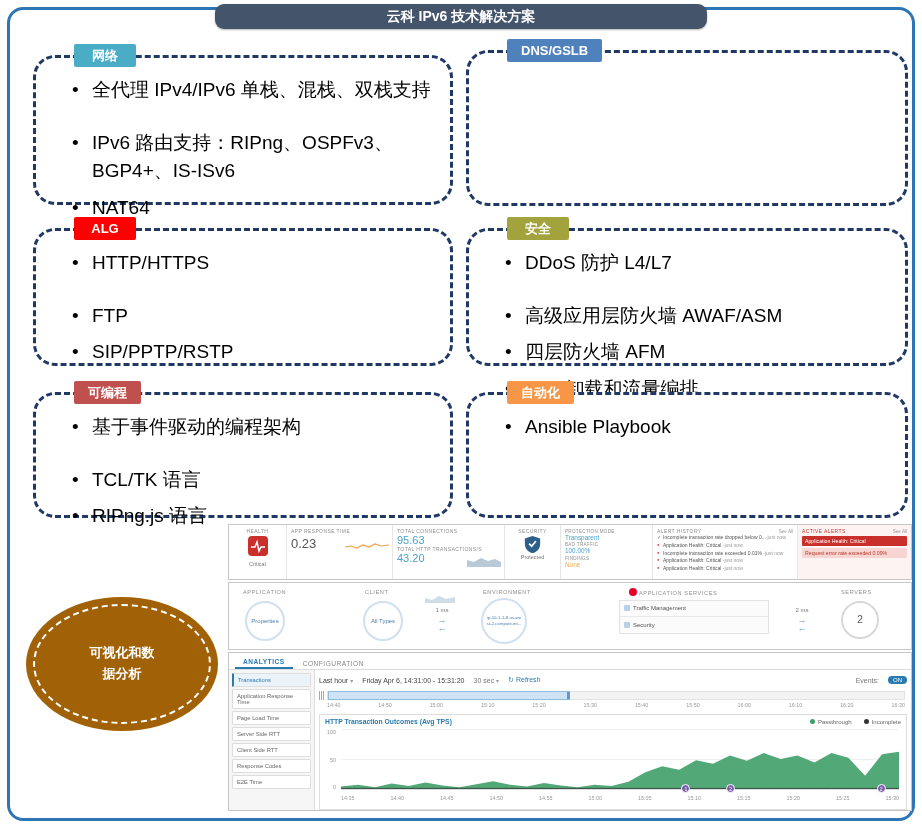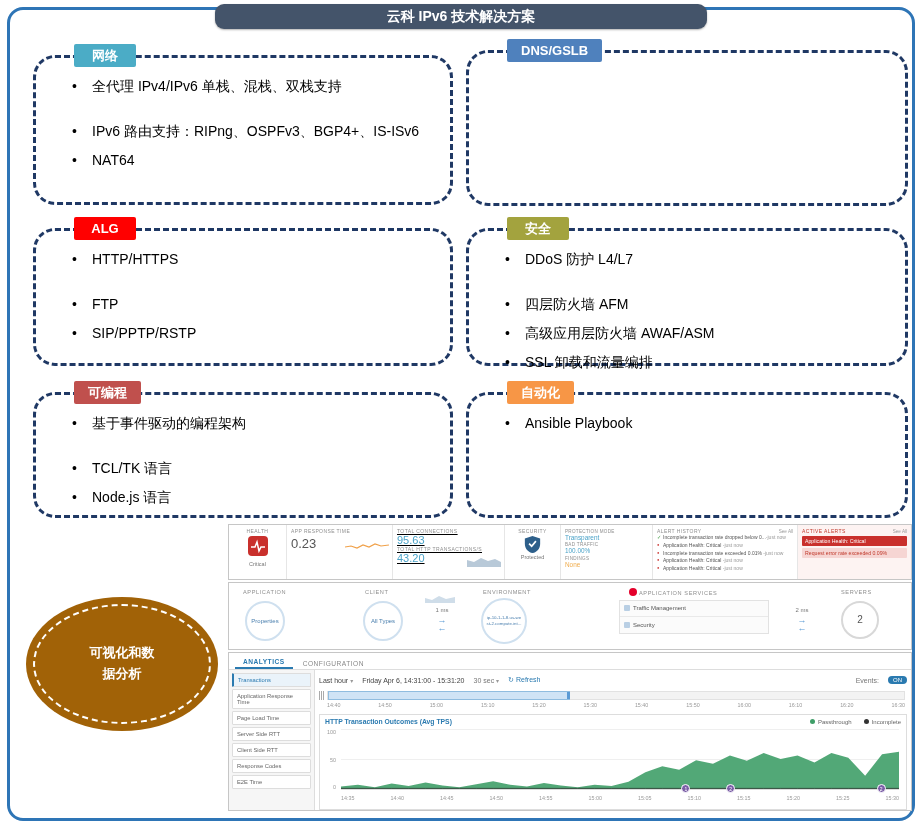--- a/index.html
+++ b/index.html
@@ -8,21 +8,21 @@
 
   .slide-border{position:absolute;left:7px;top:7px;width:908px;height:814px;border:3px solid #2e75b6;border-radius:16px;}
   .title-banner{position:absolute;left:50%;transform:translateX(-50%);top:4px;width:492px;height:25px;
     background:#44546a;border-radius:9px;color:#fff;font-weight:bold;font-size:14px;
     display:flex;align-items:center;justify-content:center;z-index:6;box-shadow:0 1px 2px rgba(0,0,0,.3);}
 
   .fbox{position:absolute;border:3px dashed #1f3864;border-radius:22px;background:#fff;z-index:2;}
   .chip{position:absolute;top:-14px;left:38px;height:23px;min-width:62px;padding:0 14px;color:#fff;font-weight:bold;
     font-size:13px;display:flex;align-items:center;justify-content:center;border-radius:2px;z-index:3;}
   .fbox ul{list-style:none;margin:18px 6px 0 30px;}
-  .fbox li{font-size:14px;color:#000;margin-bottom:8px;padding-left:26px;position:relative;line-height:1.5;}
+  .fbox li{font-size:19px;color:#000;margin-bottom:8px;padding-left:26px;position:relative;line-height:1.5;}
   .fbox li::before{content:"\2022";position:absolute;left:6px;color:#000;}
   .fbox li.gap{margin-bottom:24px;}
   .fbox.sp li{line-height:2.05;margin-bottom:14px;}
 
   .oval{position:absolute;left:26px;top:597px;width:192px;height:134px;background:#a16207;border-radius:50%;
     display:flex;align-items:center;justify-content:center;z-index:2;}
   .oval::before{content:"";position:absolute;inset:7px;border:2px dashed #fff;border-radius:50%;}
   .oval-text{width:72px;color:#fff;font-size:13px;font-weight:bold;text-align:center;line-height:1.6;}
 
   
@@ -33,21 +33,21 @@
   .metrics{height:60px;display:flex;}
   .m-sec{border-right:1px solid #e6e6e6;padding:3px 4px;position:relative;height:100%;}
   .m-label{font-size:5px;color:#8f8f8f;letter-spacing:.4px;white-space:nowrap;}
   .m-center{text-align:center;}
   .health{width:58px;}
   .health-icon{width:20px;height:20px;margin:2px auto 1px;}
   .m-status{font-size:5.5px;color:#777;}
   .art{width:106px;}
   .big-val{font-size:13px;color:#555;margin-top:2px;}
   .spark{position:absolute;right:3px;top:12px;}
-  .totals{width:112px;text-decoration:underline;}
+  .totals{width:112px;}
   .val-blue{font-size:11px;color:#4ba3c8;line-height:1.1;}
   .security{width:56px;}
   .shield{width:17px;height:19px;margin:1px auto 0;display:block;}
   .protect{width:92px;}
   .p-label{font-size:4.6px;color:#8f8f8f;letter-spacing:.3px;margin-top:1px;}
   .p-val{font-size:6.4px;color:#4ba3c8;line-height:1.15;}
   .p-val.orange{color:#f0ad4e;}
   .ahist{width:145px;}
   .sec-head{display:flex;justify-content:space-between;align-items:center;}
   .see-all{font-size:4.6px;color:#9a9a9a;}
@@ -139,32 +139,32 @@
     <li class="gap">HTTP/HTTPS</li>
     <li>FTP</li>
     <li>SIP/PPTP/RSTP</li>
   </ul>
 </div>
 
 <div class="fbox" style="left:466px;top:228px;width:442px;height:138px">
   <div class="chip" style="background: rgb(163, 163, 62);">安全</div>
   <ul>
     <li class="gap">DDoS 防护 L4/L7</li>
+    <li>高级应用层防火墙 AWAF/ASM</li>
     <li>四层防火墙 AFM</li>
-    <li>高级应用层防火墙 AWAF/ASM</li>
     <li>SSL 卸载和流量编排</li>
   </ul>
 </div>
 
 <div class="fbox" style="left:33px;top:392px;width:420px;height:126px">
   <div class="chip" style="background: rgb(192, 80, 77);">可编程</div>
   <ul>
     <li class="gap">基于事件驱动的编程架构</li>
     <li>TCL/TK 语言</li>
-    <li>Node.js 语言</li>
+    <li>RIPng.js 语言</li>
   </ul>
 </div>
 
 <div class="fbox" style="left:466px;top:392px;width:442px;height:126px">
   <div class="chip" style="background: rgb(247, 150, 70);">自动化</div>
   <ul>
     <li>Ansible Playbook</li>
   </ul>
 </div>
 

